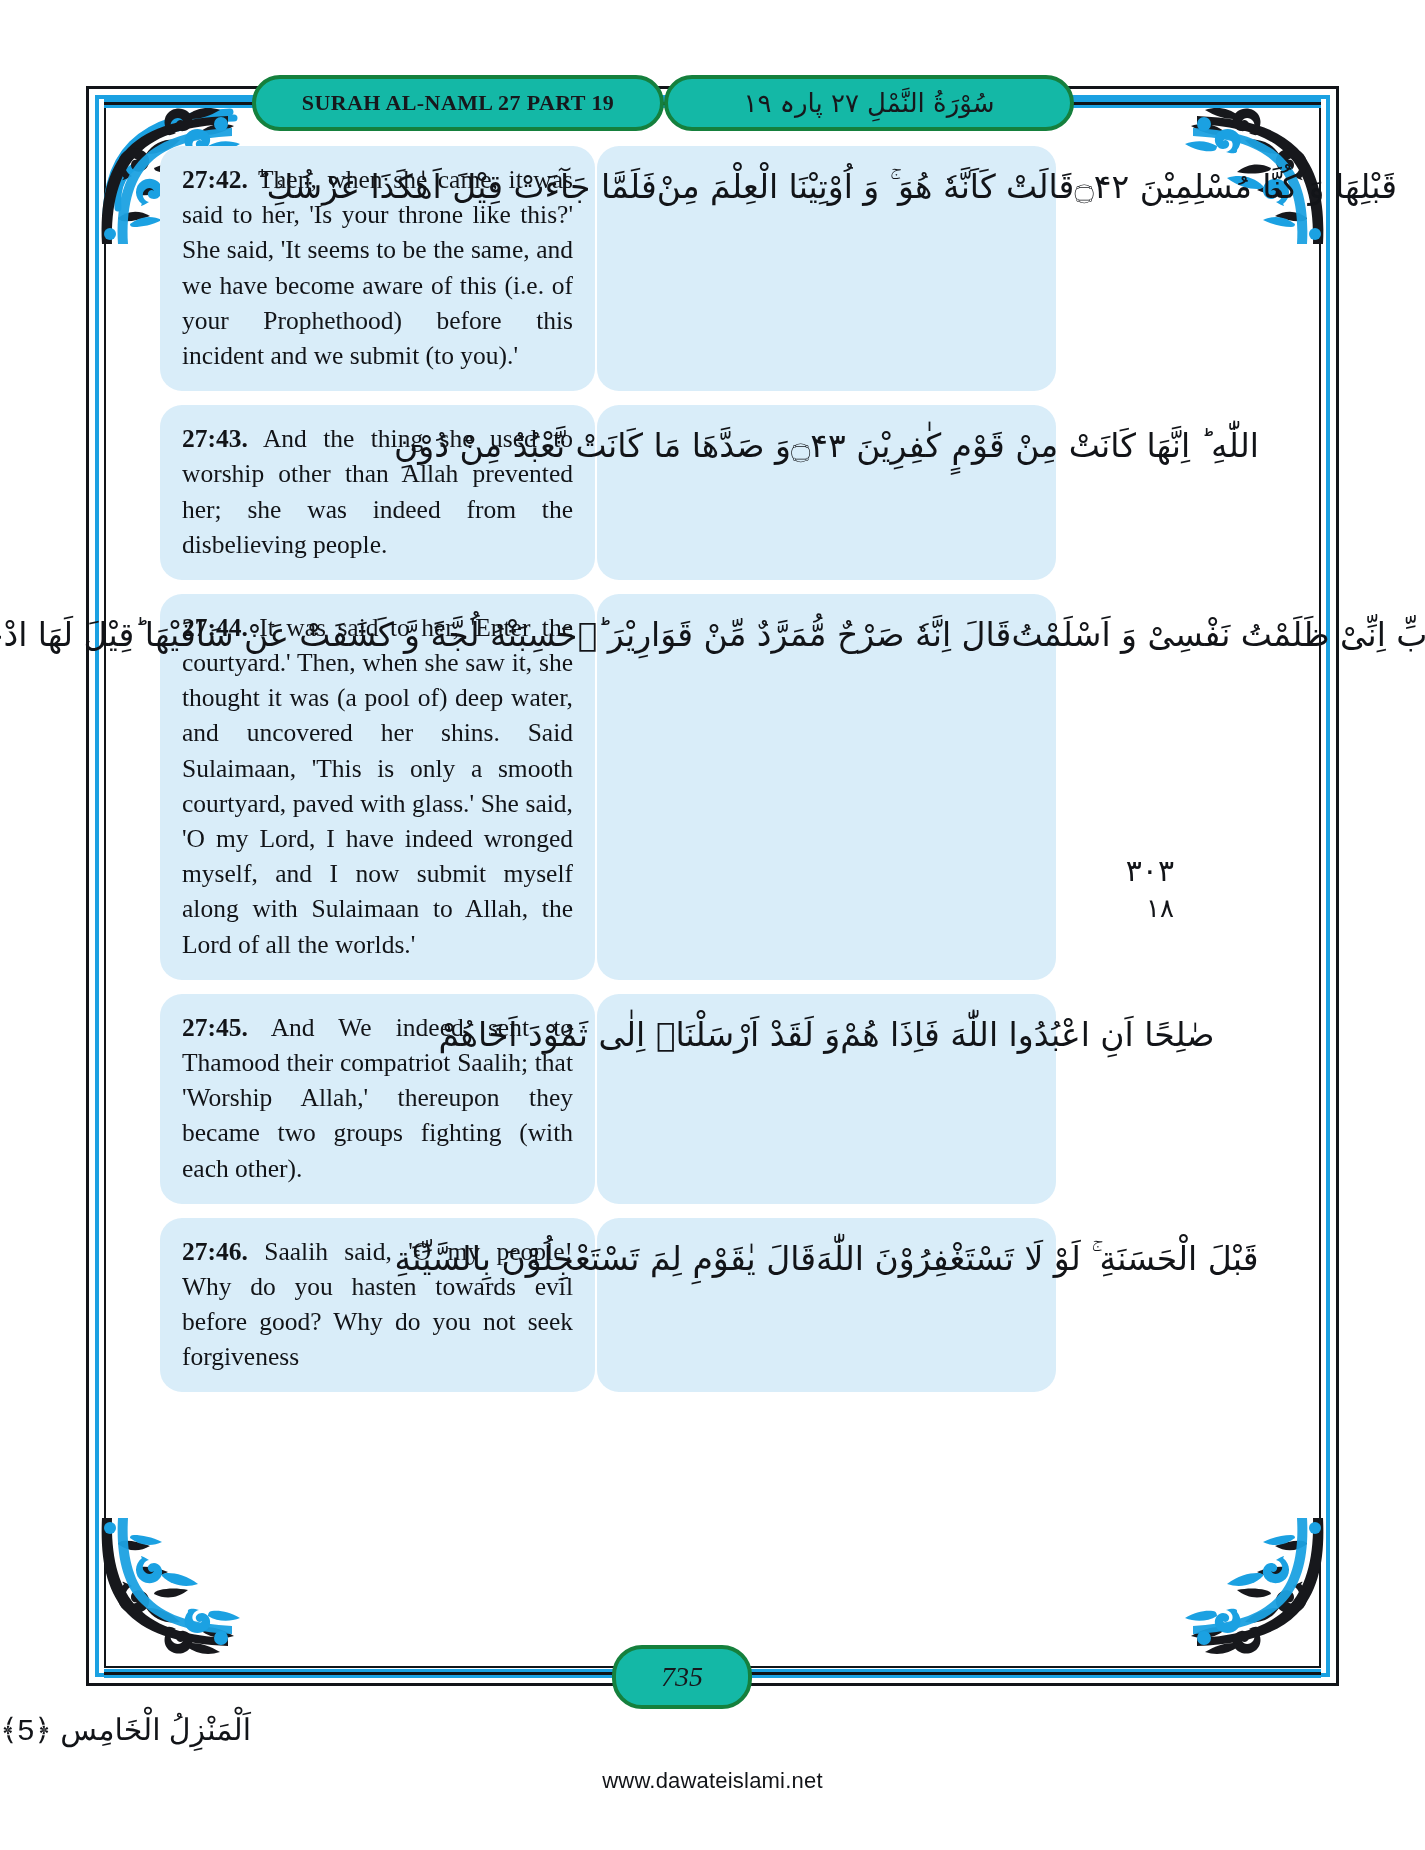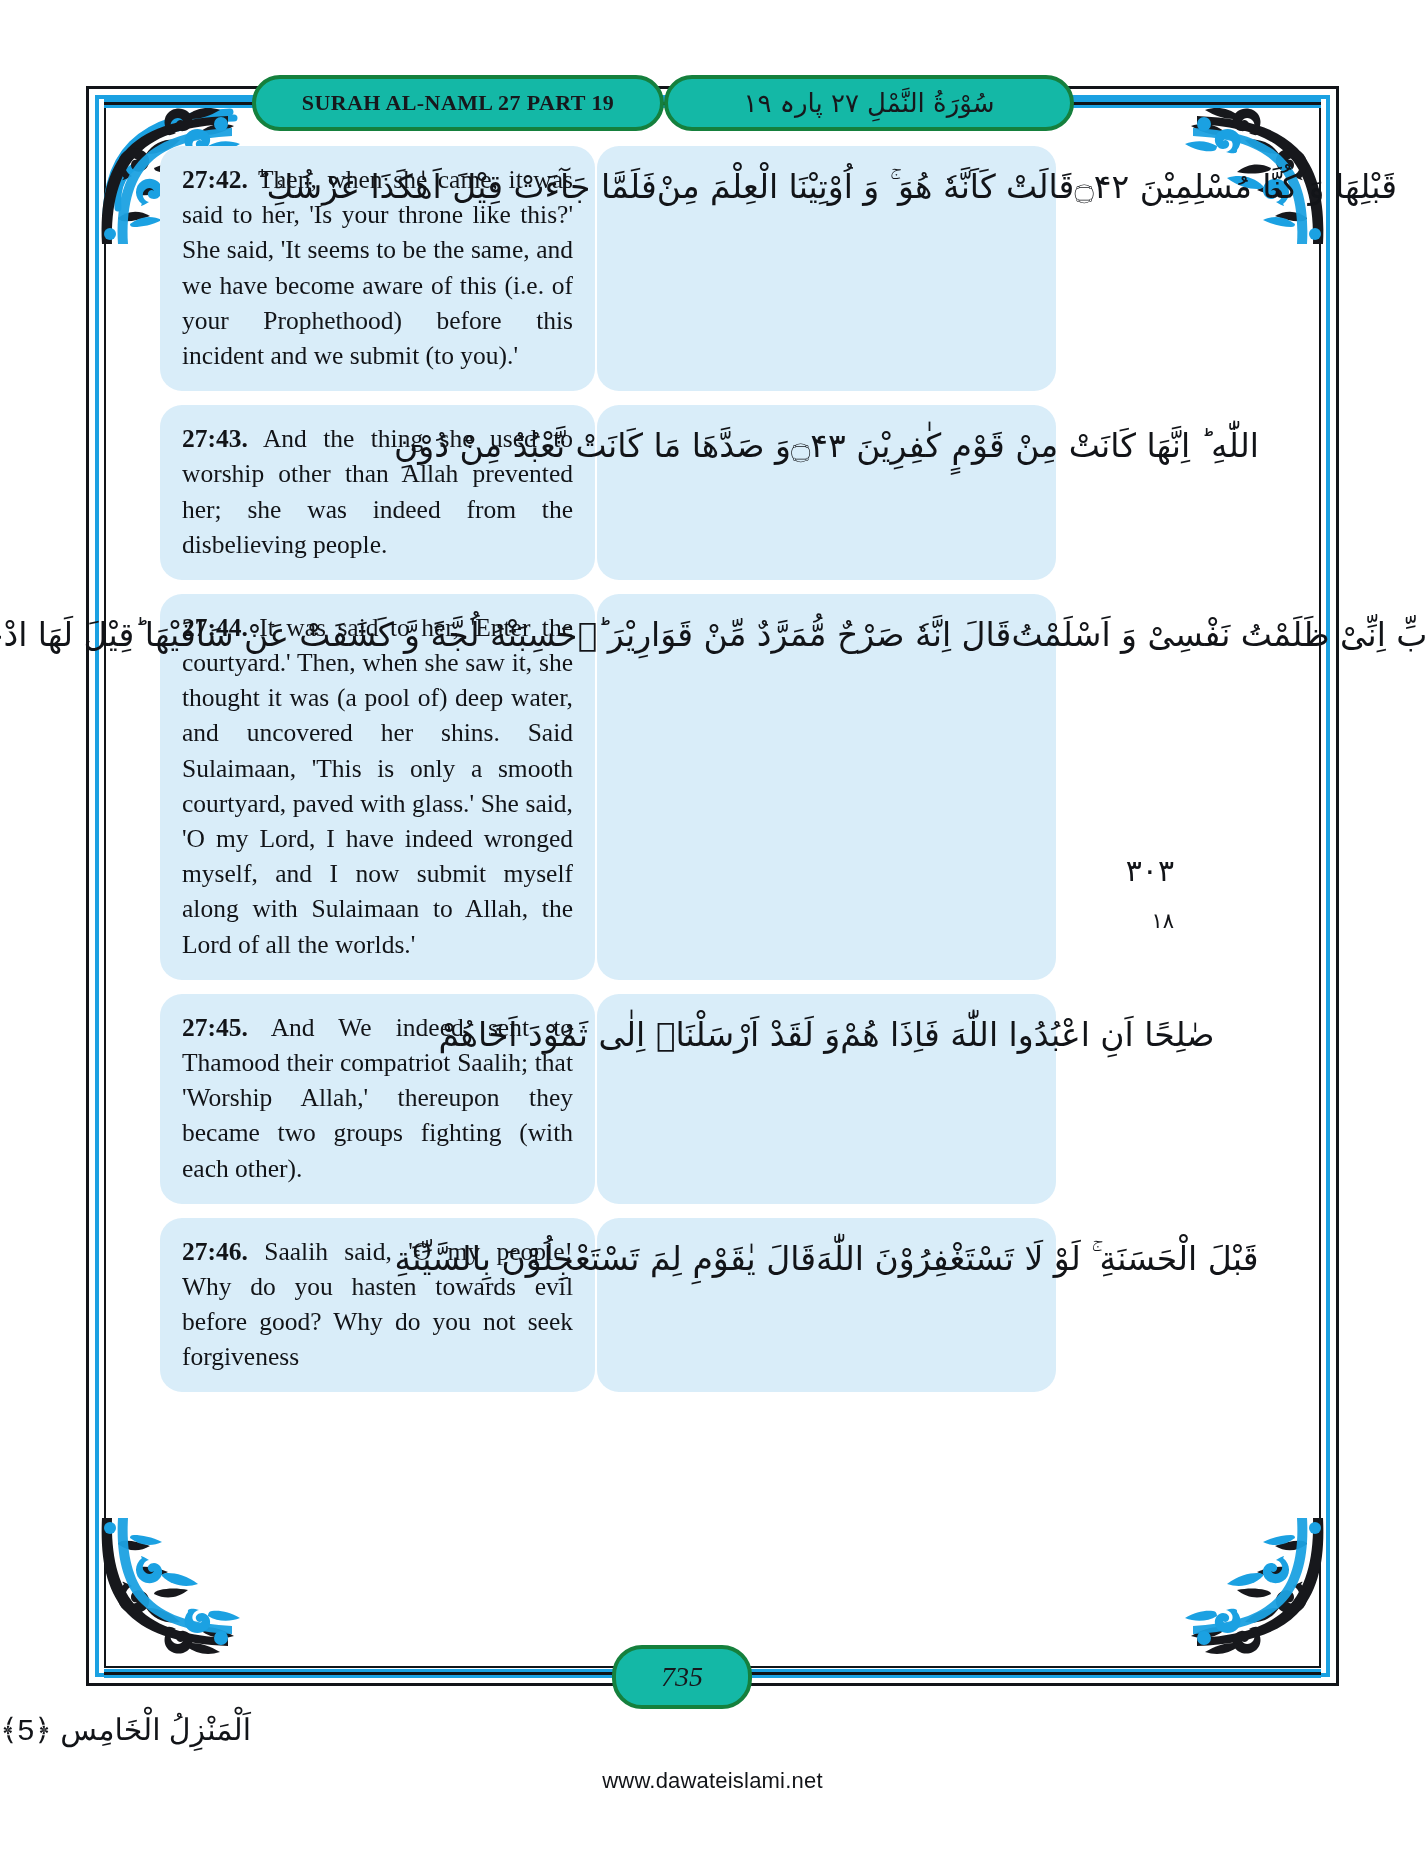--- a/index.html
+++ b/index.html
@@ -188,23 +188,23 @@
     text-align: right;
     font-family: "DejaVu Sans", sans-serif;
     color: #121418;
   }
   .side-marker .big {
     font-size: 30px;
     line-height: 1.05;
     letter-spacing: 1px;
   }
   .side-marker .small {
-    font-size: 21px;
+    font-size: 26px;
     line-height: 1.2;
-    margin-top: 22px;
+    margin-top: 6px;
   }
 
   
   .footer-band {
     position: absolute;
     left: 104px;
     top: 1645px;
     width: 1217px;
     height: 56px;
   }

